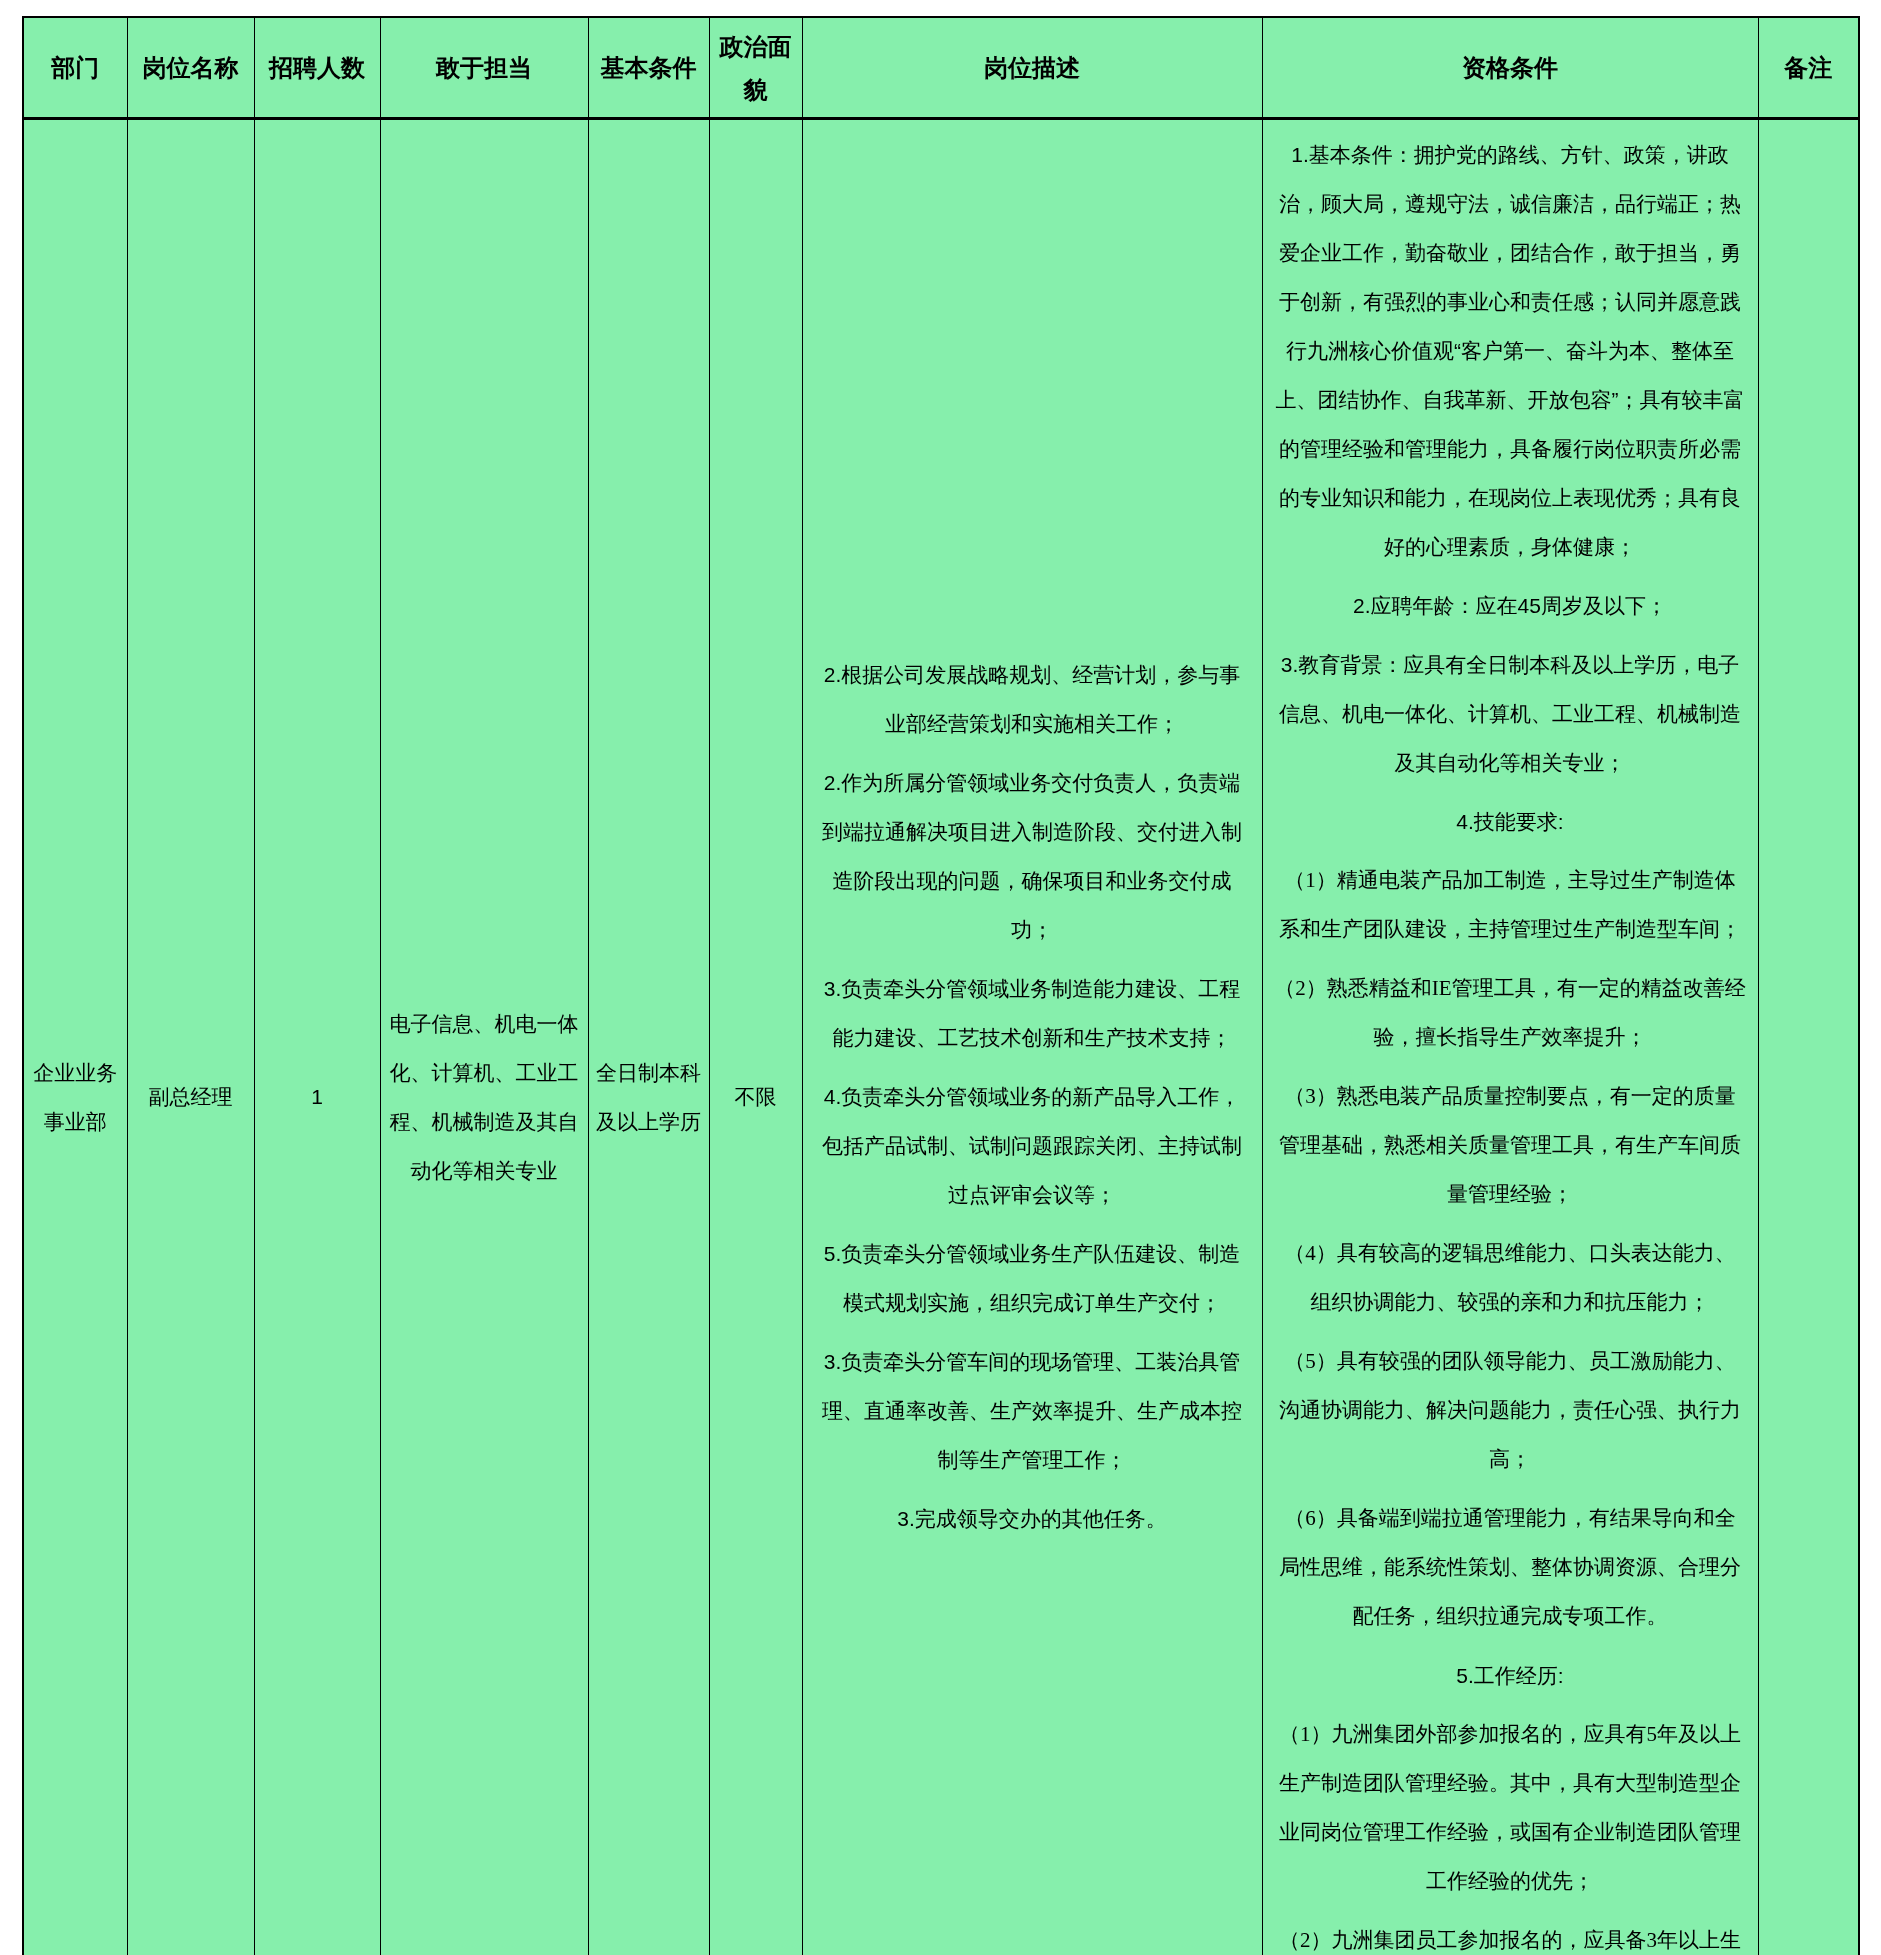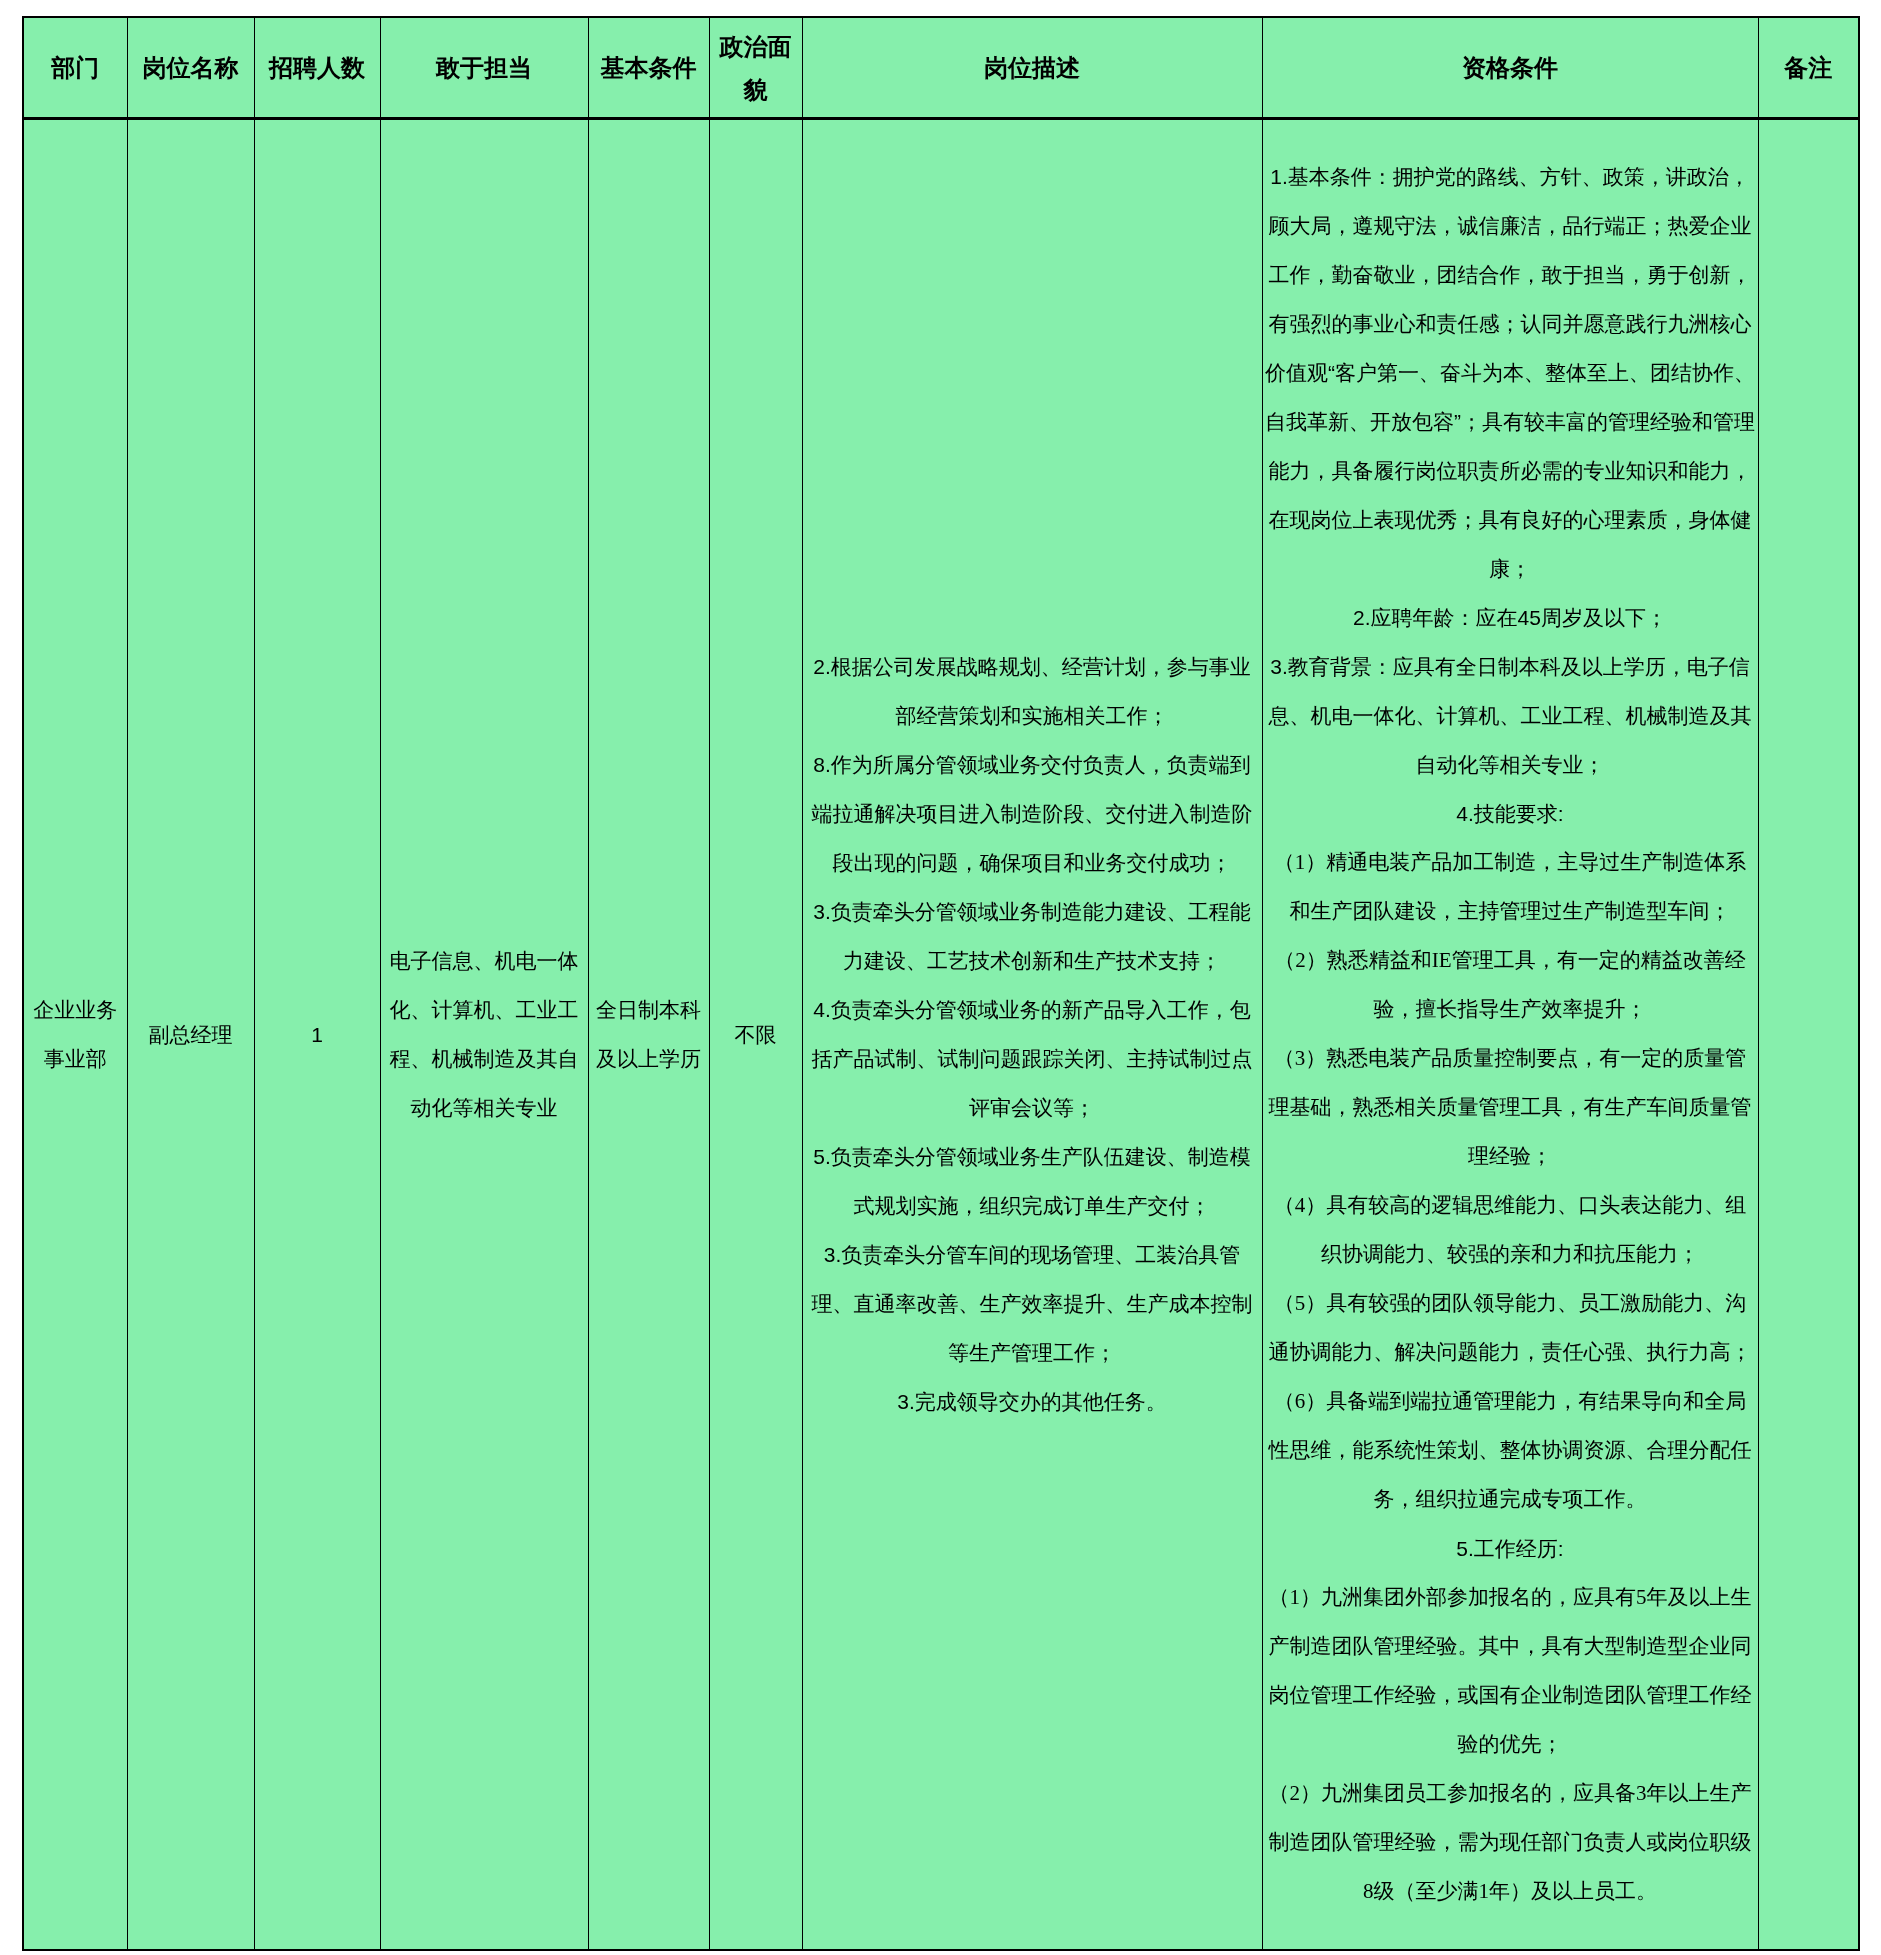--- a/index.html
+++ b/index.html
@@ -43,21 +43,21 @@
     height: 1831px;
   }
   .doc-table tbody td {
     vertical-align: middle;
     text-align: center;
     padding: 0 1.5px;
     font-size: 21px;
     line-height: 49px;
   }
   .doc-table p {
-    margin: 0;
+    margin: 10px;
     text-align: center;
   }
   .hei {
     font-family: "Liberation Sans", sans-serif;
   }
   .song {
     font-family: "Liberation Serif", serif;
   }
 </style>
 </head>
@@ -91,21 +91,21 @@
   <tbody>
     <tr>
       <td class="hei">企业业务事业部</td>
       <td class="hei">副总经理</td>
       <td class="hei">1</td>
       <td class="hei">电子信息、机电一体化、计算机、工业工程、机械制造及其自动化等相关专业</td>
       <td class="hei">全日制本科及以上学历</td>
       <td class="hei">不限</td>
       <td class="hei">
         <p>2.根据公司发展战略规划、经营计划，参与事业部经营策划和实施相关工作；</p>
-        <p>8.作为所属分管领域业务交付负责人，负责端到端拉通解决项目进入制造阶段、交付进入制造阶段出现的问题，确保项目和业务交付成功；</p>
+        <p>2.作为所属分管领域业务交付负责人，负责端到端拉通解决项目进入制造阶段、交付进入制造阶段出现的问题，确保项目和业务交付成功；</p>
         <p>3.负责牵头分管领域业务制造能力建设、工程能力建设、工艺技术创新和生产技术支持；</p>
         <p>4.负责牵头分管领域业务的新产品导入工作，包括产品试制、试制问题跟踪关闭、主持试制过点评审会议等；</p>
         <p>5.负责牵头分管领域业务生产队伍建设、制造模式规划实施，组织完成订单生产交付；</p>
         <p>3.负责牵头分管车间的现场管理、工装治具管理、直通率改善、生产效率提升、生产成本控制等生产管理工作；</p>
         <p>3.完成领导交办的其他任务。</p>
       </td>
       <td>
         <p class="hei">1.基本条件：拥护党的路线、方针、政策，讲政治，顾大局，遵规守法，诚信廉洁，品行端正；热爱企业工作，勤奋敬业，团结合作，敢于担当，勇于创新，有强烈的事业心和责任感；认同并愿意践行九洲核心价值观“客户第一、奋斗为本、整体至上、团结协作、自我革新、开放包容”；具有较丰富的管理经验和管理能力，具备履行岗位职责所必需的专业知识和能力，在现岗位上表现优秀；具有良好的心理素质，身体健康；</p>
         <p class="hei">2.应聘年龄：应在45周岁及以下；</p>
         <p class="hei">3.教育背景：应具有全日制本科及以上学历，电子信息、机电一体化、计算机、工业工程、机械制造及其自动化等相关专业；</p>

